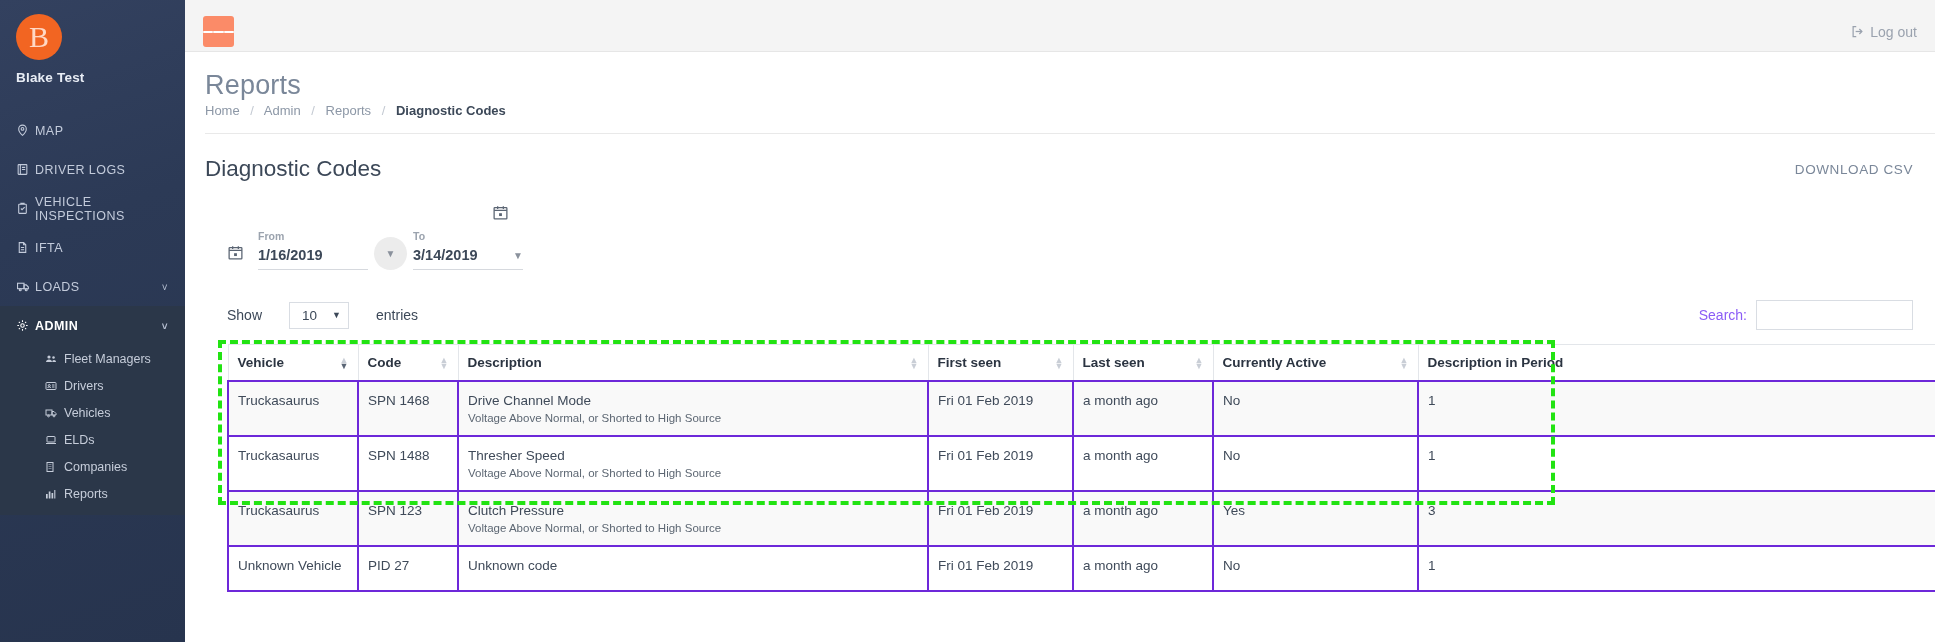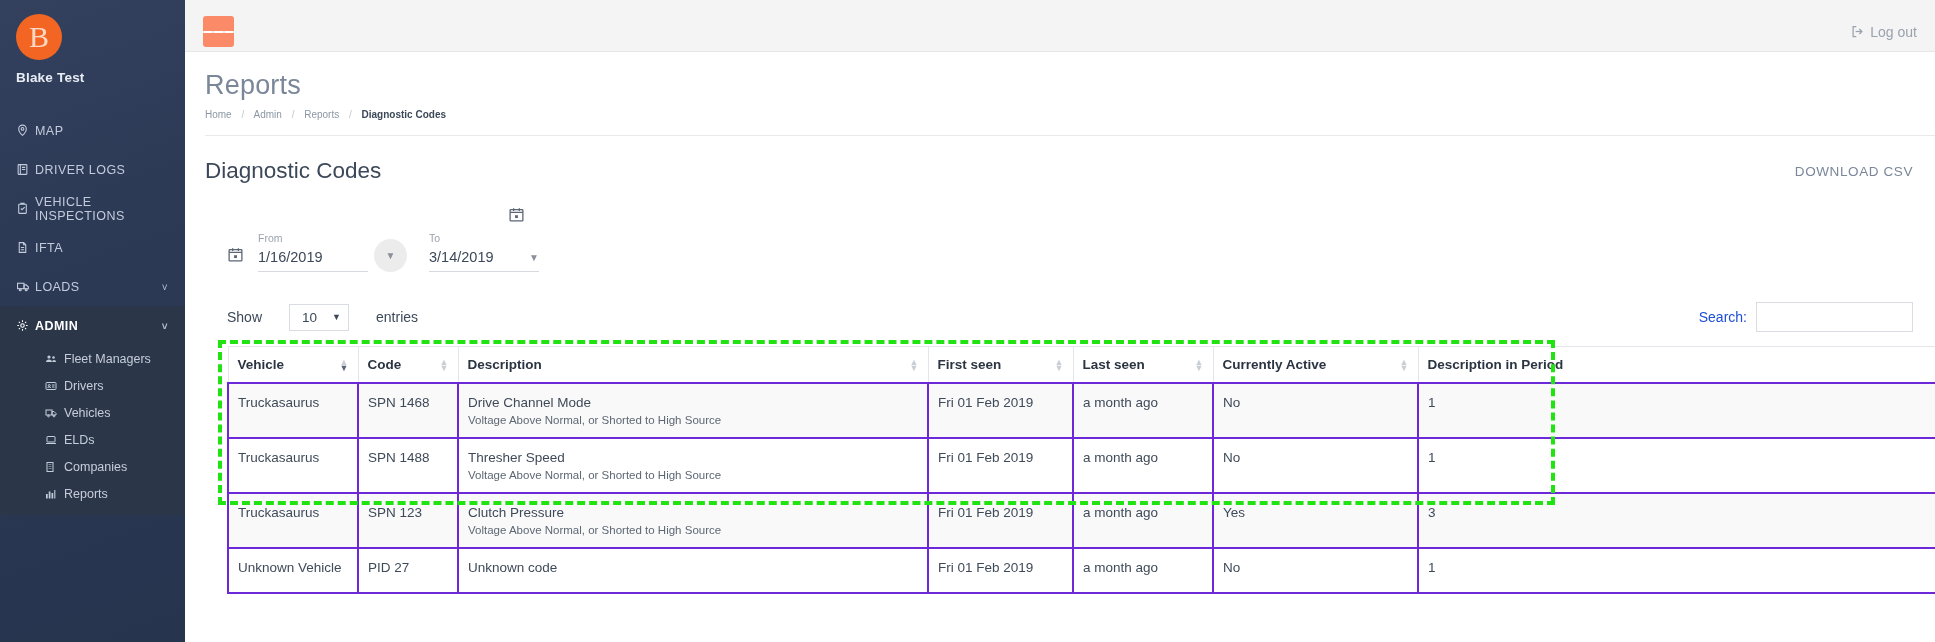--- a/index.html
+++ b/index.html
@@ -98,21 +98,21 @@
     display: flex; align-items: center; gap: 5px;
     color: #9aa2ae; font-size: 14px; cursor: pointer;
   }
 
   .page-head { padding: 18px 0 0 20px; }
   .page-title {
     font-size: 27px; color: #7a8799; font-weight: normal;
     font-family: "Liberation Sans", sans-serif;
     letter-spacing: .2px;
   }
-  .breadcrumb { margin-top: 8px; font-size: 10px; color: #8c97a6; }
+  .breadcrumb { margin-top: 2px; font-size: 13px; color: #8c97a6; }
   .breadcrumb .crumb { cursor: pointer; }
   .breadcrumb .sep { margin: 0 7px; color: #c3c9d2; }
   .breadcrumb .current { color: #3c4858; font-weight: bold; cursor: default; }
 
   .page-divider { margin-top: 15px; border-top: 1px solid #e9e9e9; }
 
   .card {
     margin: 22px 0 0 20px;
     background: #fff;
     position: relative;
@@ -123,21 +123,21 @@
   }
   .download-csv {
     margin-left: auto;
     color: #7a8799;
     font-size: 13.5px;
     letter-spacing: .6px;
     cursor: pointer;
     padding-top: 6px;
   }
 
-  .date-row { display: flex; align-items: flex-end; margin: 22px 0 0 22px; gap: 16px; }
+  .date-row { display: flex; align-items: flex-end; margin: 22px 0 0 22px; gap: 0; font-weight: bold; }
   .date-group { display: flex; align-items: flex-end; }
   .cal-icon { margin-right: 14px; margin-bottom: 9px; color: #5b6573; }
   .date-field { position: relative; }
   .date-label { font-size: 10.5px; color: #9ba3ae; margin-bottom: 5px; }
   .date-value-row {
     display: flex; align-items: center;
     border-bottom: 1px solid #d6d9de;
     padding-bottom: 6px;
     width: 110px;
   }
@@ -167,21 +167,21 @@
     background: #fff;
     height: 27px;
     width: 60px;
     display: flex; align-items: center; justify-content: space-between;
     padding: 0 7px 0 12px;
     font-size: 13.5px; color: #3c4858;
     cursor: pointer;
   }
   .entries-select .caret { font-size: 9px; color: #3c4858; }
   .search-wrap { margin-left: auto; display: flex; align-items: center; gap: 9px; }
-  .search-label { font-size: 14px; color: #1d4ed8; }
+  .search-label { font-size: 14px; color: #8b5cf6; }
   .search-input {
     width: 157px; height: 30px;
     border: 1px solid #d9dde3;
     background: #fff;
     outline: none;
     padding: 0 8px;
     font-family: "Liberation Sans", sans-serif;
     font-size: 13px;
     color: #3c4858;
   }

